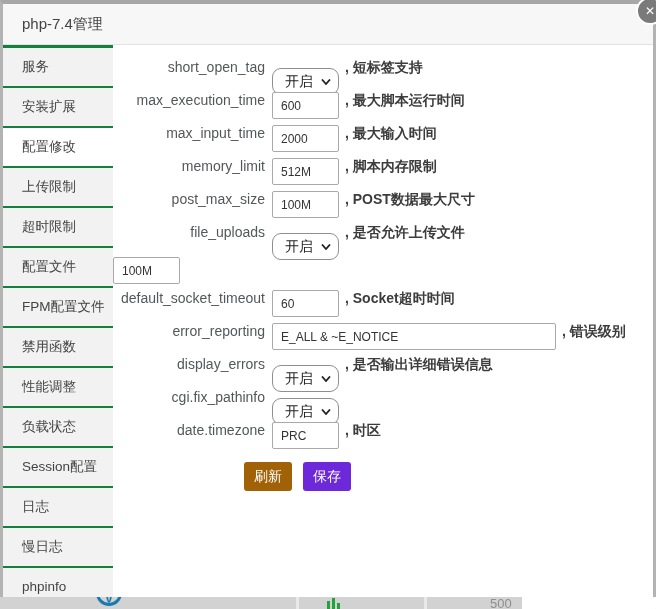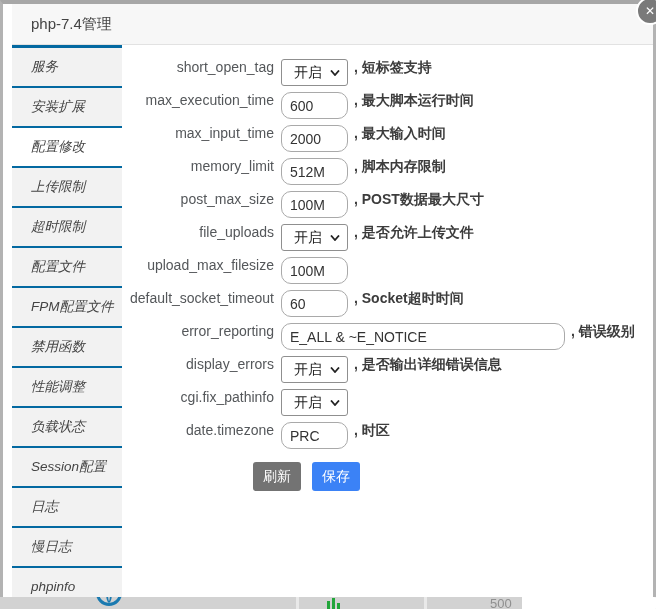--- a/index.html
+++ b/index.html
@@ -5,58 +5,58 @@
   html,body{margin:0;padding:0;}
   body{
     width:656px;height:609px;position:relative;overflow:hidden;
     background:#d2d2d2;
     font-family:"Liberation Sans","DejaVu Sans",sans-serif;
   }
   
   .modal{
     position:absolute;left:0;top:0;width:656px;height:597px;
     box-sizing:border-box;background:#fff;
-    border-top:4px solid #a7a7a7;border-left:3px solid #b3b3b3;border-right:3px solid #b3b3b3;padding-left:9px;
+    border-top:4px solid #a7a7a7;border-left:3px solid #b3b3b3;border-right:3px solid #b3b3b3;
   }
   .titlebar{
     height:40px;background:#f7f7f7;border-bottom:1px solid #e2e2e2;
     display:flex;align-items:center;padding-left:19px;
     font-size:15px;color:#444;
   }
   .close-btn{
     position:absolute;left:636px;top:-3px;width:24px;height:24px;z-index:5;
     background:#7a7a7a;border:2px solid #fff;border-radius:50%;
     color:#fff;font-size:12px;font-weight:bold;line-height:24px;text-align:center;
     cursor:pointer;
   }
   .modal-body{display:flex;height:552px;}
   
-  .sidebar{width:110px;flex-shrink:0;background:#0369a1;padding-top:3px;overflow:hidden;font-style:italic;}
+  .sidebar{width:110px;flex-shrink:0;background:#15803d;padding-top:3px;overflow:hidden;}
   .side-item{
     height:38px;line-height:38px;margin-bottom:2px;background:#f2f2f2;
     padding-left:19px;font-size:13.5px;color:#444;cursor:pointer;white-space:nowrap;
   }
   .side-item.active{background:#fff;}
   
   .content{flex:1;padding-top:14px;}
   .form-row{height:33px;display:flex;}
   .row-label{
     width:152px;flex-shrink:0;text-align:right;padding-right:7px;
     font-size:14px;color:#54575a;white-space:nowrap;
   }
   .ctl-input{
-    box-sizing:border-box;width:67px;height:27px;border:1px solid #a9a9a9;border-radius:10px;
-    padding:0 8px;font-size:14px;color:#333;background:#fff;outline:none;
+    box-sizing:border-box;width:67px;height:27px;border:1px solid #a9a9a9;border-radius:2px;
+    padding:0 8px;font-size:12px;color:#333;background:#fff;outline:none;
     font-family:"Liberation Sans","DejaVu Sans",sans-serif;
   }
   .ctl-input.wide{width:284px;}
   .select-box{
-    box-sizing:border-box;width:67px;height:27px;border:1px solid #8f8f8f;border-radius:3px;
+    box-sizing:border-box;width:67px;height:27px;border:1px solid #8f8f8f;border-radius:9px;
     background:#fff;display:flex;align-items:center;justify-content:space-between;
-    padding:0 7px 0 12px;font-size:14px;color:#222;cursor:pointer;
+    padding:0 7px 0 12px;font-size:14px;color:#222;cursor:pointer;margin-top:9px;
   }
   .chev{width:10px;height:6px;flex-shrink:0;}
   .desc{font-size:14px;color:#3c3c3c;margin-left:6px;white-space:nowrap;font-weight:bold;}
   .btn-row{display:flex;gap:11px;margin:7px 0 0 131px;}
   .btn{
     height:29px;padding:0 10px;min-width:45px;border:none;border-radius:3px;
     color:#fff;font-size:14px;cursor:pointer;
     font-family:"Liberation Sans","DejaVu Sans",sans-serif;
   }
   
@@ -168,21 +168,20 @@
     <div class="select-box">
       <span>开启</span>
       <svg class="chev" viewBox="0 0 10 6">
         <polyline points="1,0.5 5,5 9,0.5" fill="none" stroke="#222" stroke-width="1.8"></polyline>
       </svg>
     </div>
 
     <span class="desc">, 是否允许上传文件</span>
   </div>
         <div class="form-row">
-    <div class="row-label">upload_max_filesize</div>
 
     <input class="ctl-input" type="text" value="100M" style="">
   </div>
         <div class="form-row">
     <div class="row-label">default_socket_timeout</div>
 
     <input class="ctl-input" type="text" value="60" style="">
     <span class="desc">, Socket超时时间</span>
   </div>
         <div class="form-row">
@@ -212,22 +211,22 @@
     </div>
 
   </div>
         <div class="form-row">
     <div class="row-label">date.timezone</div>
 
     <input class="ctl-input" type="text" value="PRC" style="">
     <span class="desc">, 时区</span>
   </div>
         <div class="btn-row">
-          <button class="btn" style="background: #737373;">刷新</button>
-          <button class="btn" style="background: #3b82f6;">保存</button>
+          <button class="btn" style="background: #a16207;">刷新</button>
+          <button class="btn" style="background: #6d28d9;">保存</button>
         </div>
       </div>
   </div>
 </div>
 
 <div class="close-btn">✕</div>
 
 <div class="bg-strip">
   <div class="bg-globe"></div>
   <div class="bg-div" style="left:284px"></div>

